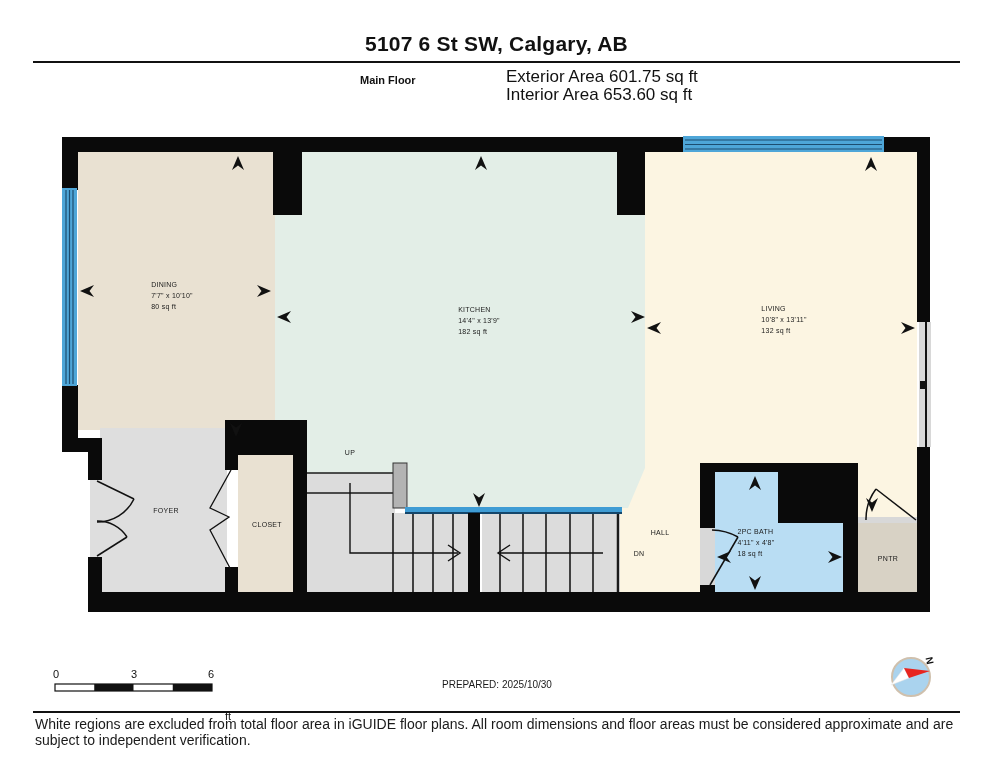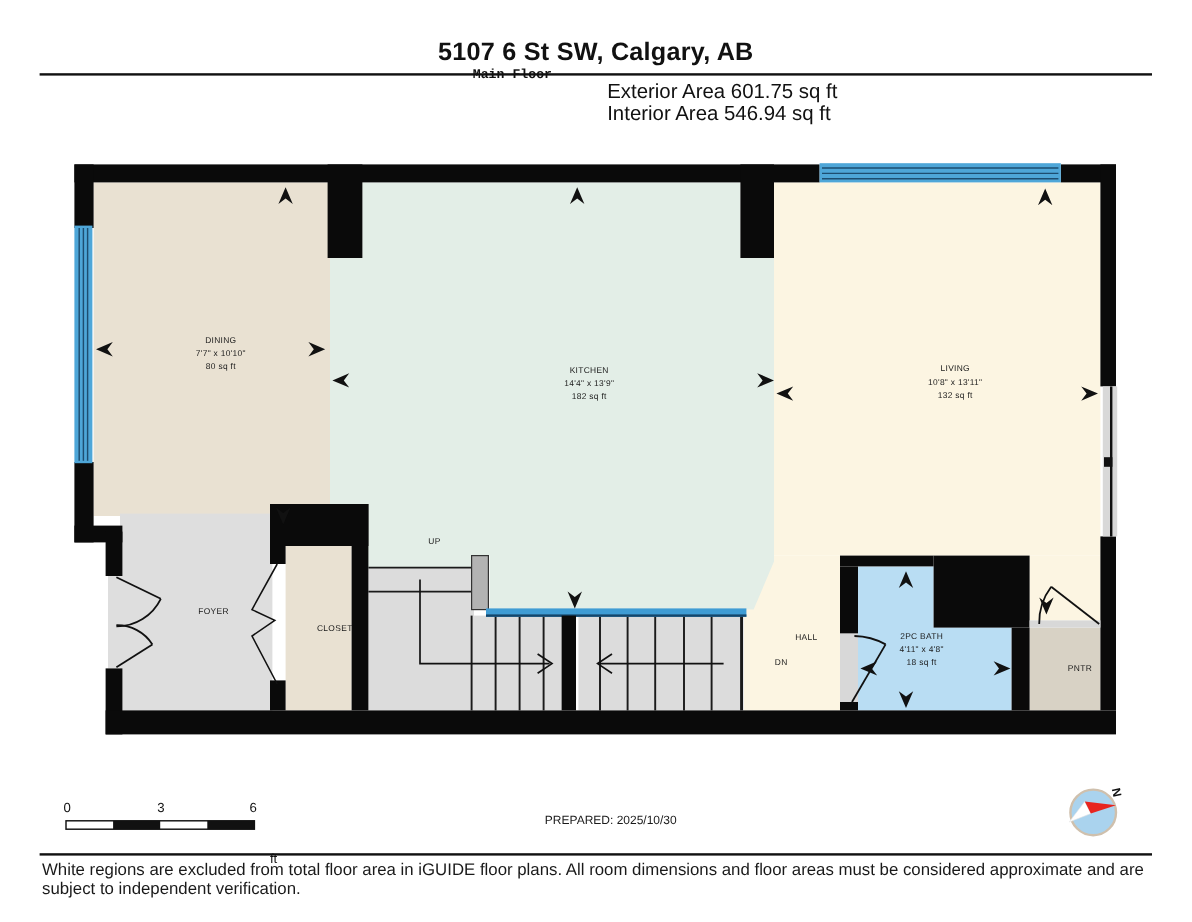--- a/index.html
+++ b/index.html
@@ -1,46 +1,46 @@
 <!DOCTYPE html>
 <html><head>
 <meta charset="utf-8">
 <style>
   html,body{margin:0;padding:0;background:#fff;}
   #page{position:relative;width:972px;height:768px;background:#fff;overflow:hidden;
         font-family:"Liberation Sans",sans-serif;color:#111;}
   #plan-svg{position:absolute;left:0;top:0;z-index:1;}
-  .lbl{position:absolute;z-index:2;transform:translate(-50%,-50%);text-align:center;
-       white-space:nowrap;color:#1a1a1a;margin-left:12px;}
+  .lbl{position:absolute;z-index:2;transform:translate(-50%,-50%);text-align:left;
+       white-space:nowrap;color:#1a1a1a;}
   .room-lbl{font-size:7px;line-height:11px;letter-spacing:.25px;}
   .room-name{font-size:7px;}
   .tiny-lbl{font-size:7px;letter-spacing:.3px;}
   .hrule{position:absolute;left:33px;width:927px;height:2px;background:#111;z-index:2;}
   #title{position:absolute;left:0;top:32px;width:993px;text-align:center;
          font-size:21px;font-weight:bold;letter-spacing:.2px;z-index:2;}
-  #floor-label{position:absolute;left:360px;top:57px;width:134px;text-align:center;
-         font-size:11px;font-weight:bold;z-index:2;font-family:Liberation Mono, monospace;}
+  #floor-label{position:absolute;left:360px;top:74px;width:134px;text-align:left;
+         font-size:11px;font-weight:bold;z-index:2;}
   .area-line{position:absolute;left:506px;font-size:17px;z-index:2;}
   #prepared{font-size:10px;}
   #scale-ticks div{position:absolute;transform:translate(-50%,-50%);font-size:11px;z-index:2;}
   #north-label{position:absolute;left:926px;top:655px;font-size:10px;font-weight:bold;
          transform:rotate(78deg);z-index:2;}
   #disclaimer{position:absolute;left:35px;top:716px;width:930px;font-size:14px;
          color:#1a1a1a;z-index:2;text-align:left;}
 </style>
 </head>
 <body>
 
 <div id="page">
 
   <div id="title" class="page-title">5107 6 St SW, Calgary, AB</div>
   <div class="hrule" style="top:61px"></div>
   <div id="floor-label">Main Floor</div>
   <div class="area-line" style="top:67px">Exterior Area 601.75 sq ft</div>
-  <div class="area-line" style="top:85px">Interior Area 546.94 sq ft</div>
+  <div class="area-line" style="top:85px">Interior Area 653.60 sq ft</div>
 
   <svg id="plan-svg" width="993" height="768" viewBox="0 0 993 768">
 
     <g>
       <rect x="78" y="152" width="197" height="278" fill="#e9e1d2"></rect>
       <rect x="100" y="428" width="127" height="165" fill="#dedede"></rect>
       <rect x="90" y="480" width="12" height="77" fill="#dedede"></rect>
       <rect x="238" y="455" width="55" height="137" fill="#e9e1d2"></rect>
       <rect x="620" y="463" width="80" height="129" fill="#fcf5e2"></rect>
       <rect x="645" y="152" width="272" height="311" fill="#fcf5e2"></rect>

